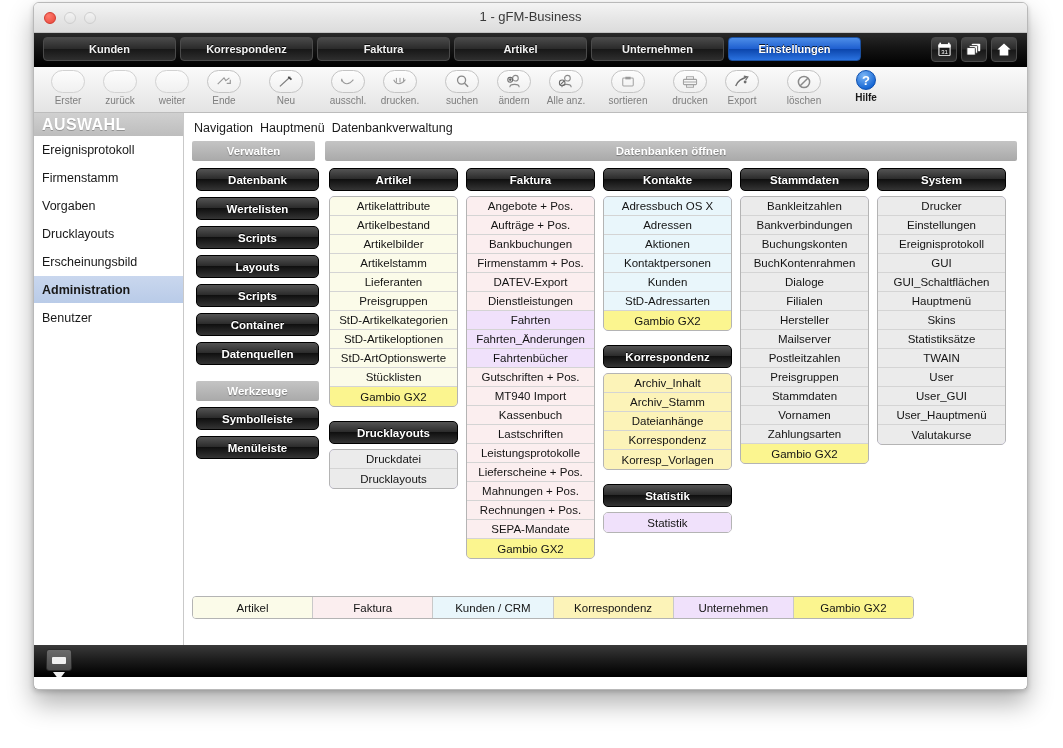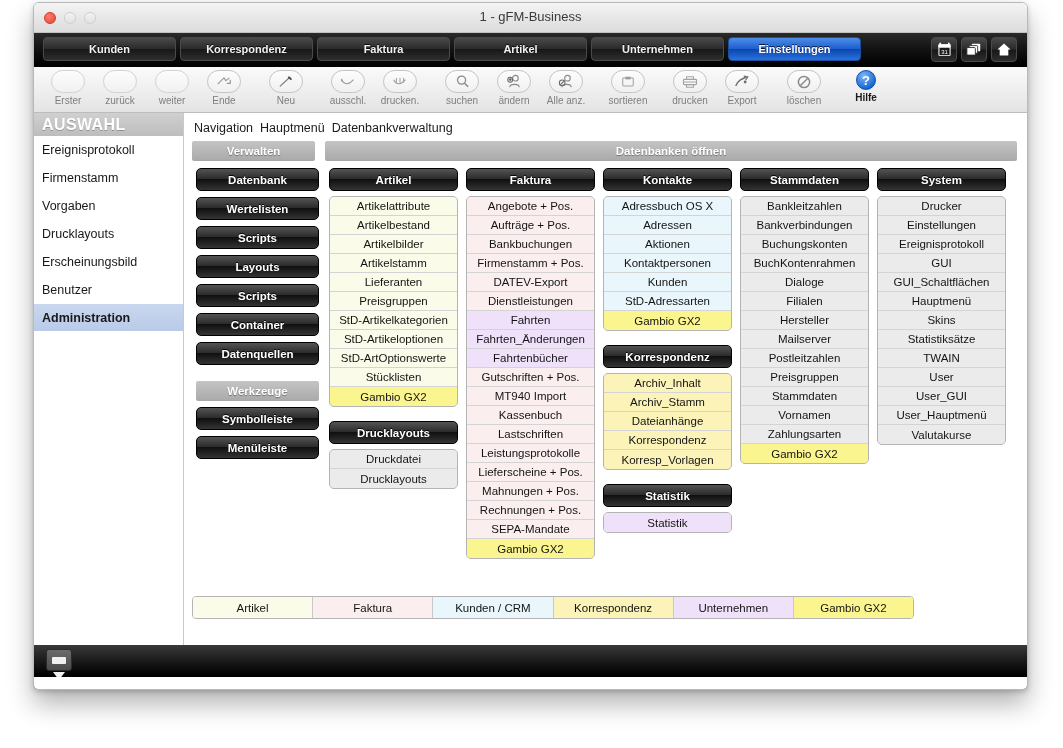--- a/index.html
+++ b/index.html
@@ -420,22 +420,22 @@
     <div class="body">
 
       <div class="sidebar">
         <div class="sb-head">AUSWAHL</div>
         <div id="sidebar-items">
             <div class="sb-item">Ereignisprotokoll</div>
             <div class="sb-item">Firmenstamm</div>
             <div class="sb-item">Vorgaben</div>
             <div class="sb-item">Drucklayouts</div>
             <div class="sb-item">Erscheinungsbild</div>
+            <div class="sb-item selected">Administration</div>
             <div class="sb-item">Benutzer</div>
-            <div class="sb-item selected">Administration</div>
           </div>
       </div>
 
       <div class="main">
 
         <div class="breadcrumb" id="breadcrumb"><span>Navigation</span><span>Hauptmenü</span><span>Datenbankverwaltung</span></div>
 
         <div class="hdr-row">
           <div class="grey-header gh-verwalten">Verwalten</div>
           <div class="grey-header gh-open">Datenbanken öffnen</div>

